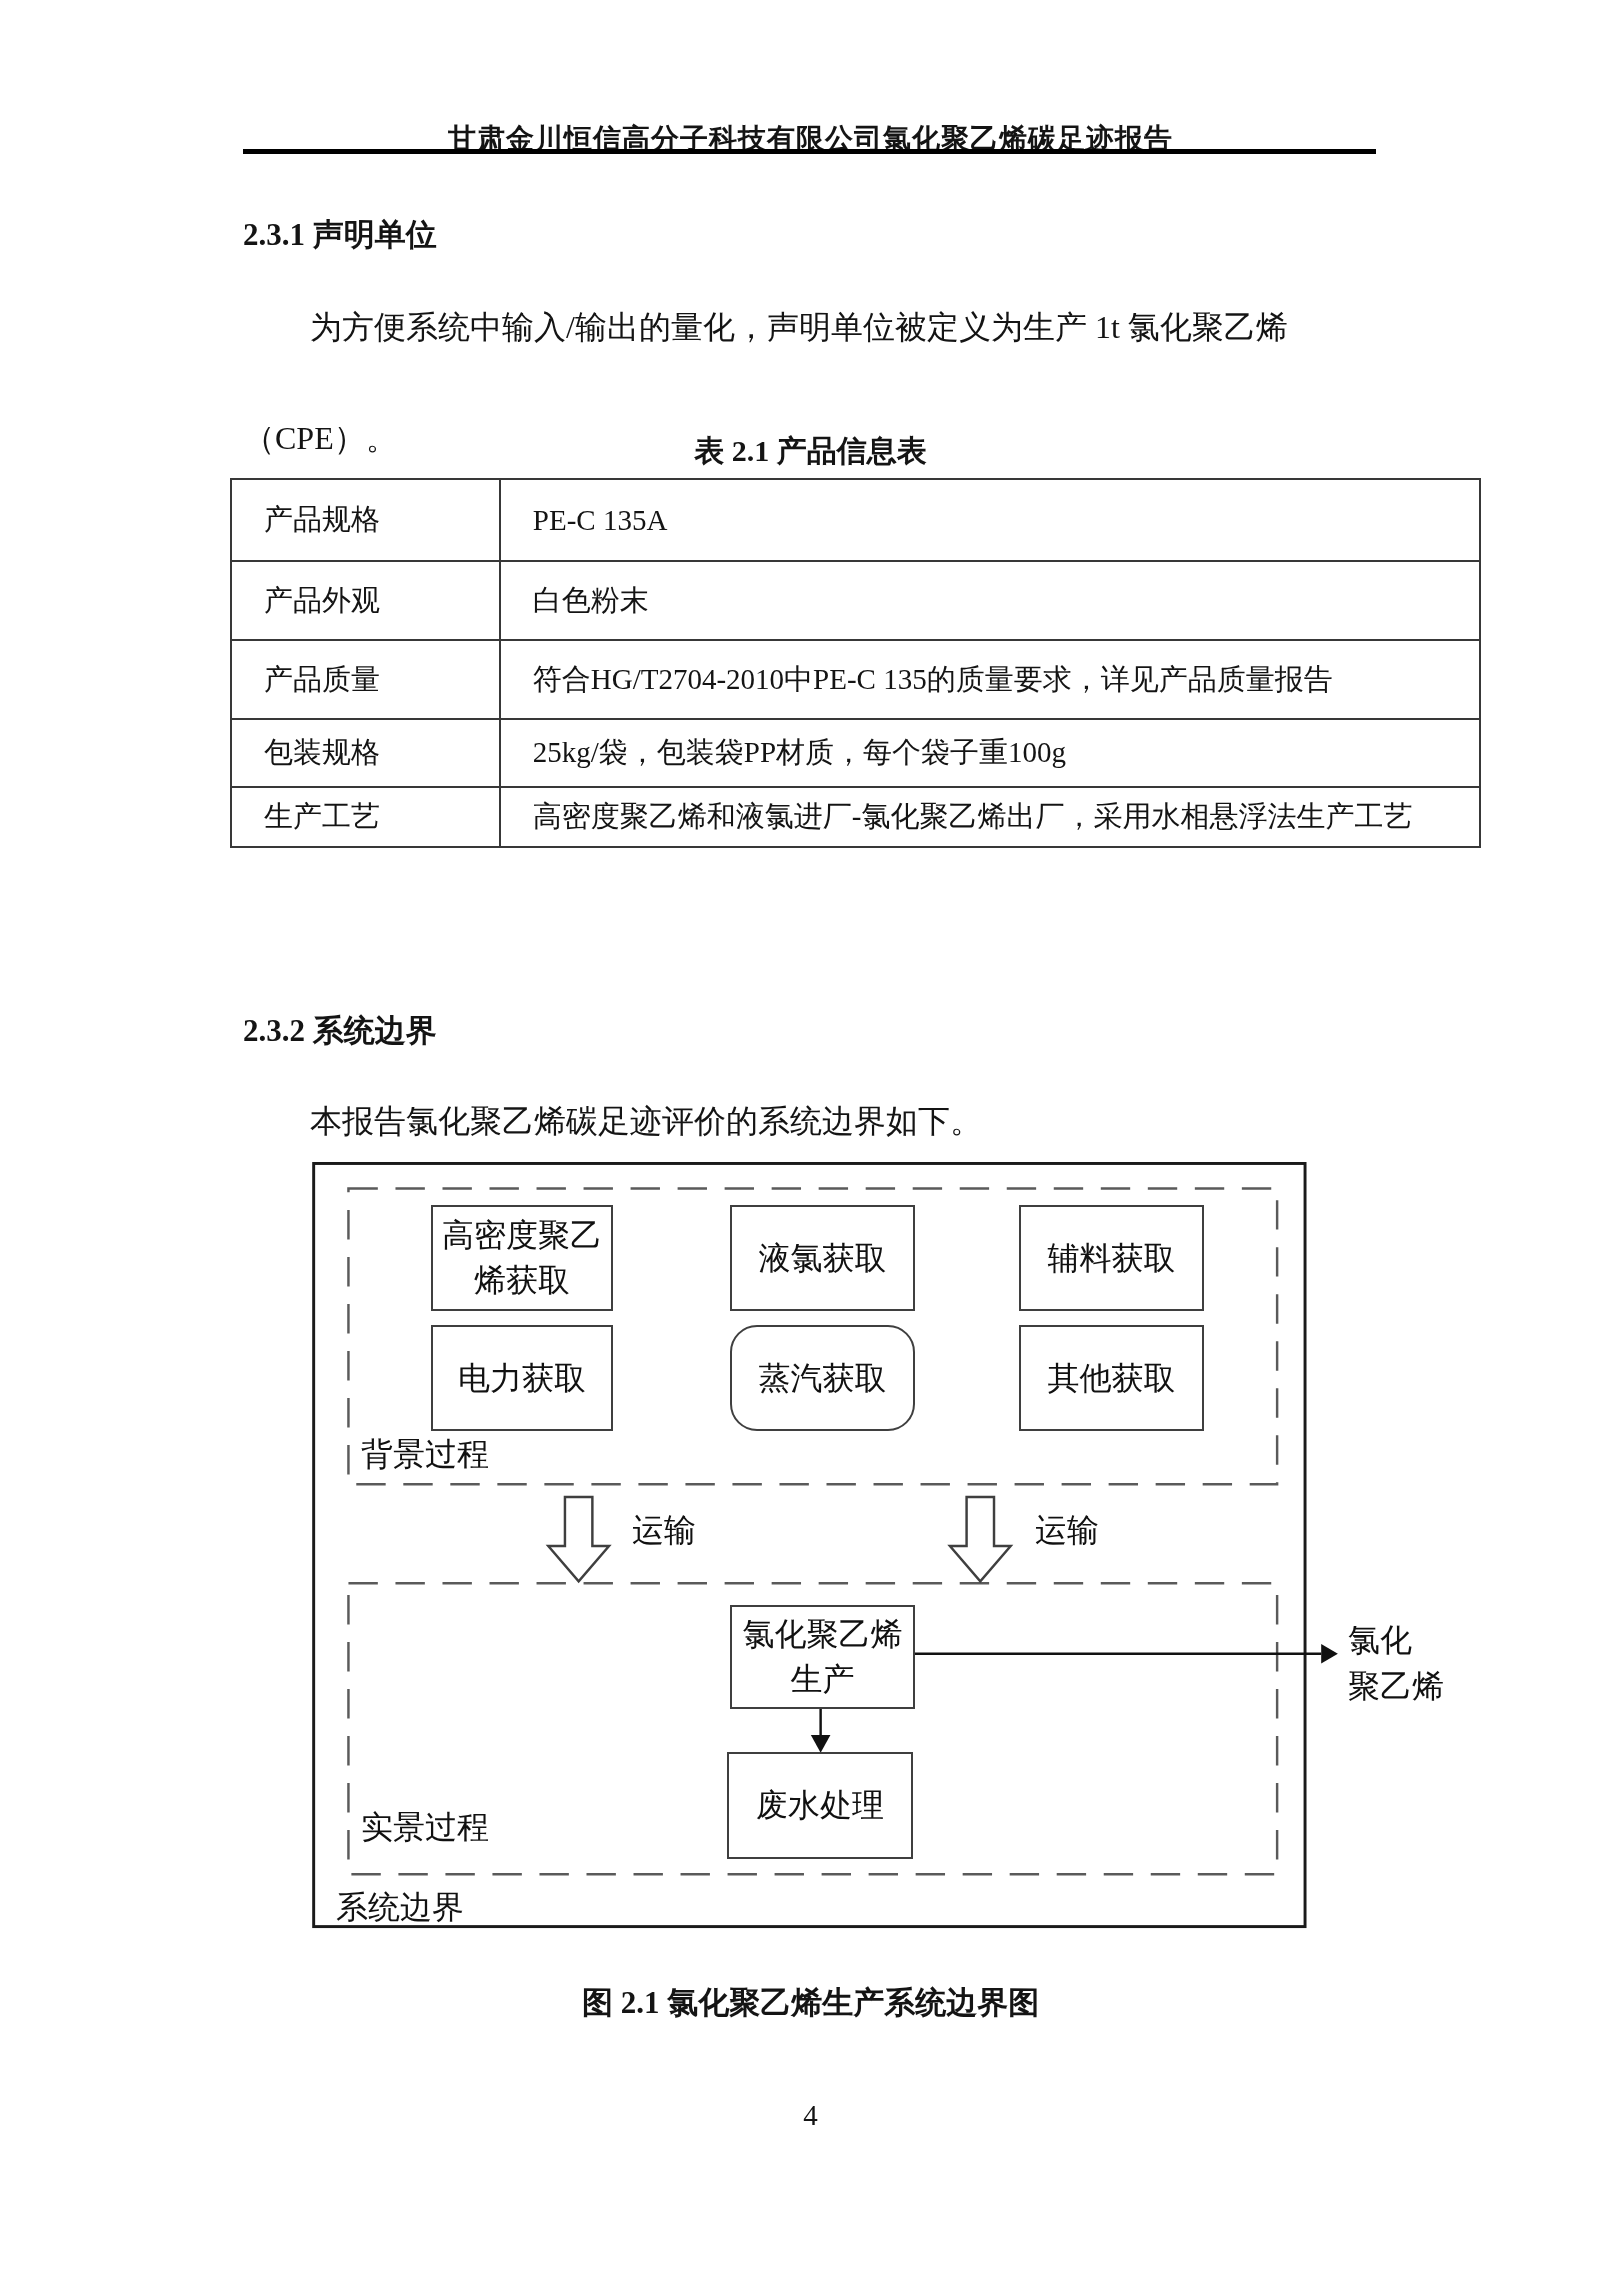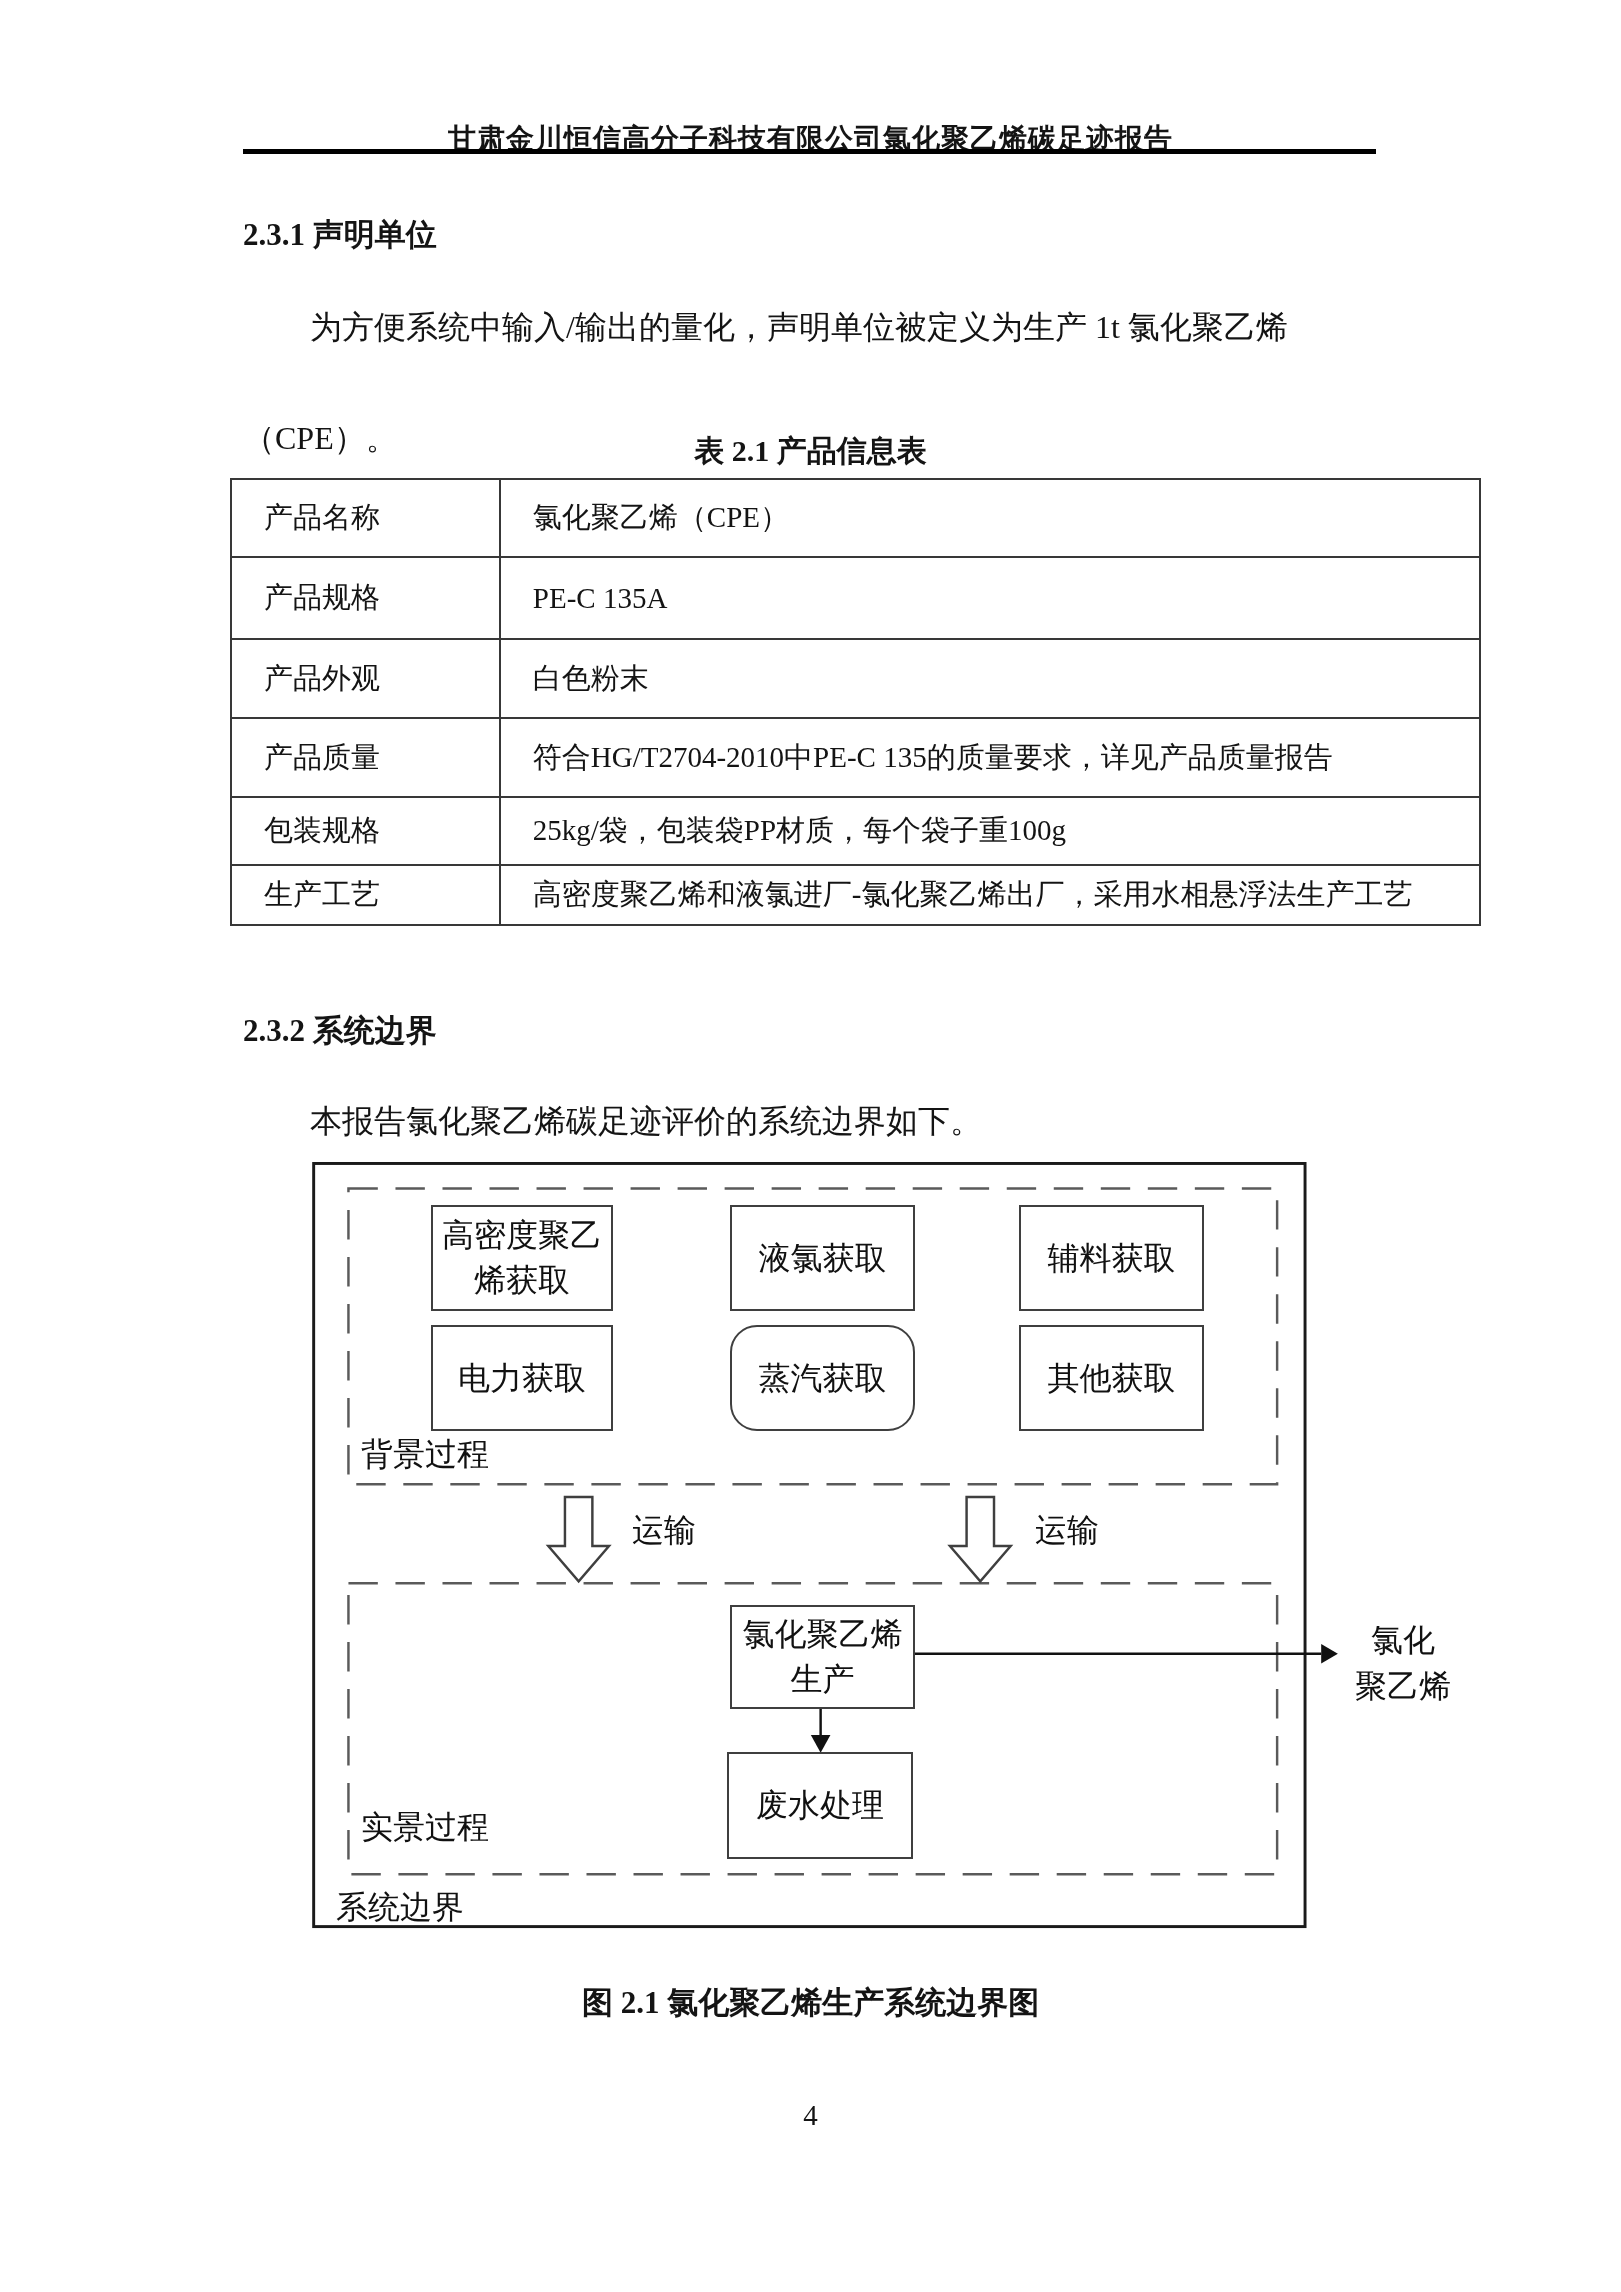--- a/index.html
+++ b/index.html
@@ -79,21 +79,21 @@
     color:#111111;
   }
   .diag-label{
     font-family:"Liberation Sans","DejaVu Sans",sans-serif;
     font-size:32px;
     color:#111111;
     white-space:nowrap;
   }
   .out-label{
     left:1348px;top:1617px;width:110px;
-    text-align:center;
+    text-align:left;
     line-height:46px;
     white-space:normal;
   }
   
   .fig-caption{
     top:1982px;left:0;width:1621px;
     text-align:center;
     font-size:31px;
     font-weight:bold;
   }
@@ -111,24 +111,20 @@
   <div class="abs header-title">甘肃金川恒信高分子科技有限公司氯化聚乙烯碳足迹报告</div>
   <div class="abs header-rule"></div>
 
   <div class="abs sec-heading" style="left:243px;top:214px;">2.3.1 声明单位</div>
   <div class="abs body-line" style="left:310px;top:306px;text-align:center;">为方便系统中输入/输出的量化，声明单位被定义为生产 1t 氯化聚乙烯</div>
   <div class="abs body-line" style="left:243px;top:376px;margin-top:41px;">（CPE）。</div>
 
   <div class="abs table-title">表 2.1 产品信息表</div>
   <table class="product">
     <tbody>
-        <tr class="r0">
-      <td class="c1">产品名称</td>
-      <td class="c2">氯化聚乙烯（CPE）</td>
-    </tr>
     <tr class="r1">
       <td class="c1">产品规格</td>
       <td class="c2">PE-C 135A</td>
     </tr>
     <tr class="r2">
       <td class="c1">产品外观</td>
       <td class="c2">白色粉末</td>
     </tr>
     <tr class="r3">
       <td class="c1">产品质量</td>

